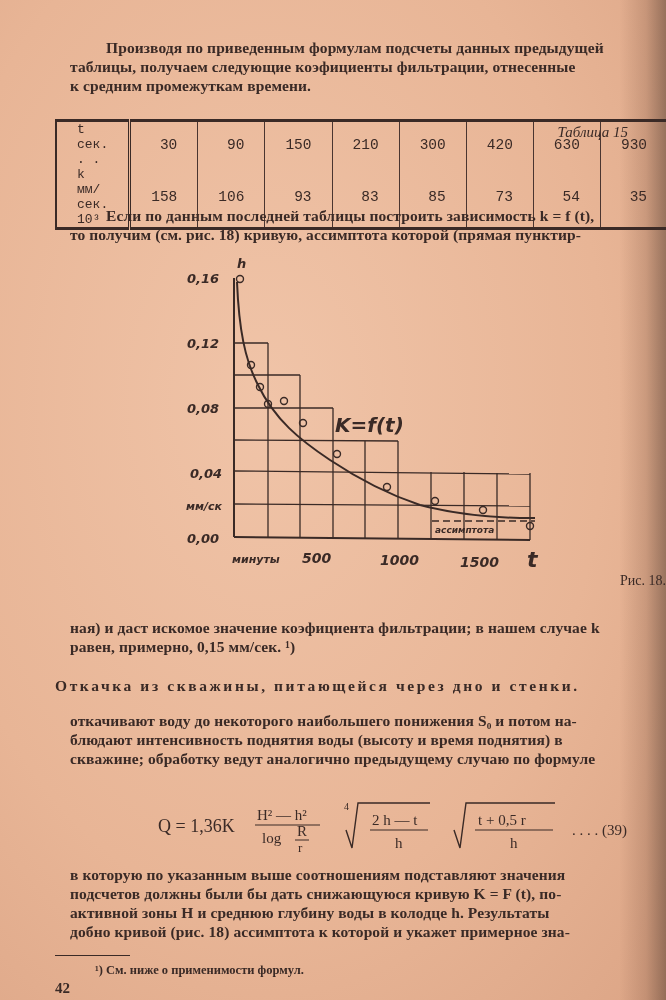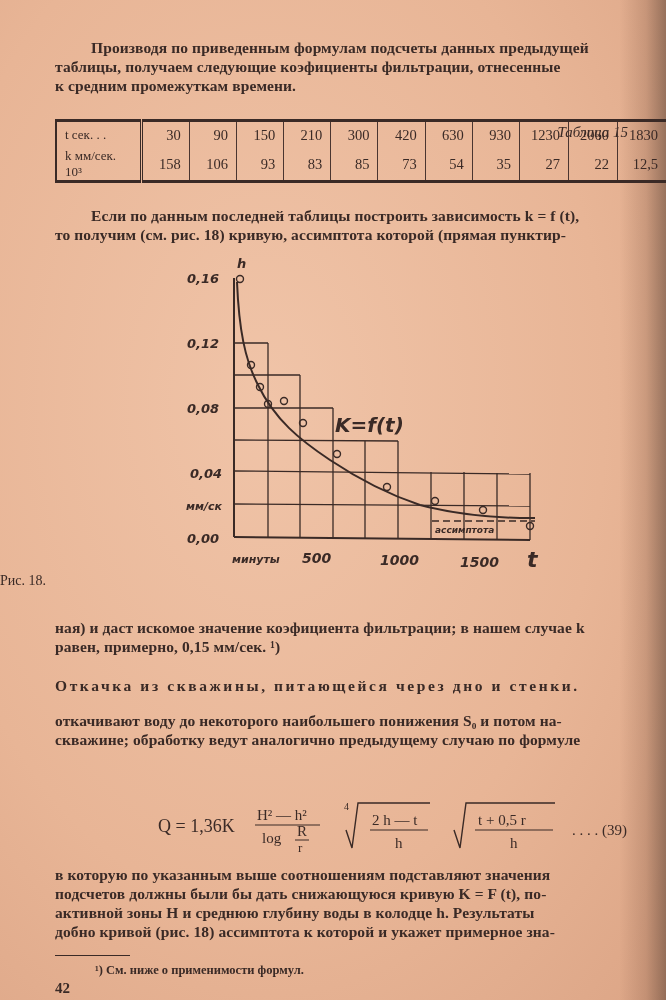--- a/index.html
+++ b/index.html
@@ -9,28 +9,28 @@
     background-image:
       linear-gradient(90deg, rgba(255,230,210,0.0) 0%, rgba(255,230,210,0.0) 93%, rgba(120,80,60,0.25) 97%, rgba(60,40,30,0.45) 100%),
       radial-gradient(ellipse at 40% 40%, #f0c4a8 0%, #e8b596 60%, #dca586 100%);
     font-family: "Liberation Serif", "DejaVu Serif", serif;
     color: #3a2a26;
     position: relative;
   }
   .page { position: absolute; left: 0; top: 0; width: 666px; height: 1000px; }
   .para { position: absolute; left: 55px; width: 612px; font-size: 15.5px; line-height: 19px; text-align: justify; font-weight: bold; letter-spacing: 0.1px; }
   .para .indent { display: inline-block; width: 36px; }
-  .para-line { display: block; white-space: nowrap; overflow: hidden; }
+  .para-line { display: block; white-space: nowrap; overflow: hidden; margin-left: 15px; }
   .table-caption { position: absolute; right: 38px; top: 96px; font-style: italic; font-size: 15px; margin-top: 28px; }
   table.t15 { position: absolute; left: 55px; top: 119px; border-collapse: collapse; font-size: 14.5px; border-top: 3px solid #3a2a26; border-bottom: 3px solid #3a2a26; }
-  table.t15 td { border-left: 1px solid #4a3530; padding: 0 8px; height: 26px; text-align: right; }
+  table.t15 td { border-left: 1px solid #4a3530; padding: 0 20px; height: 26px; text-align: right; font-family: Liberation Mono, monospace; }
   table.t15 td.head { text-align: left; width: 82px; border-left: 2px solid #3a2a26; border-right: 3px double #3a2a26; font-size: 13px; }
   table.t15 td.num { width: 33px; }
   .chart { position: absolute; left: 180px; top: 255px; width: 390px; height: 330px; }
-  .fig-caption { position: absolute; left: 0; width: 666px; top: 573px; text-align: left; font-size: 14px; font-weight: normal; }
+  .fig-caption { position: absolute; left: 0; width: 666px; top: 573px; text-align: right; font-size: 14px; font-weight: normal; }
   .section-title { position: absolute; left: 55px; top: 677px; font-size: 15.5px; font-weight: bold; letter-spacing: 2.6px; white-space: nowrap; }
   .formula { position: absolute; left: 158px; top: 795px; width: 510px; height: 60px; font-size: 17px; font-weight: normal; }
   .footnote-rule { position: absolute; left: 55px; top: 955px; width: 75px; border-top: 1px solid #3a2a26; }
   .footnote { position: absolute; left: 95px; top: 963px; font-size: 12.5px; font-weight: bold; text-align: center; }
   .page-num { position: absolute; left: 55px; top: 980px; font-size: 15px; font-weight: bold; }
   .chart-text { font-family: "DejaVu Sans", sans-serif; font-style: italic; font-weight: bold; fill: #3a2a26; }
 </style>
 </head>
 <body>
 
@@ -144,20 +144,21 @@
 
   <div class="para" style="top:618px;">
     <span class="para-line">ная) и даст искомое значение коэфициента фильтрации; в нашем случае k</span>
     <span class="para-line">равен, примерно, 0,15 мм/сек. ¹)</span>
   </div>
 
   <div class="section-title">Откачка из скважины, питающейся через дно и стенки.</div>
 
   <div class="para" style="top:711px;">
     <span class="para-line">откачивают воду до некоторого наибольшего понижения S₀ и потом на-</span>
+    <span class="para-line">блюдают интенсивность поднятия воды (высоту и время поднятия) в</span>
     <span class="para-line">скважине; обработку ведут аналогично предыдущему случаю по формуле</span>
   </div>
 
   <svg class="formula" viewBox="158 795 510 60">
     <g font-family="Liberation Serif, DejaVu Serif, serif" fill="#3a2a26">
       <text x="158" y="832" font-size="18">Q = 1,36K</text>
       <text x="257" y="820" font-size="15">H² — h²</text>
       <line x1="255" y1="825" x2="320" y2="825" stroke="#3a2a26" stroke-width="1.2"></line>
       <text x="262" y="843" font-size="15">log</text>
       <text x="297" y="836" font-size="15">R</text>

